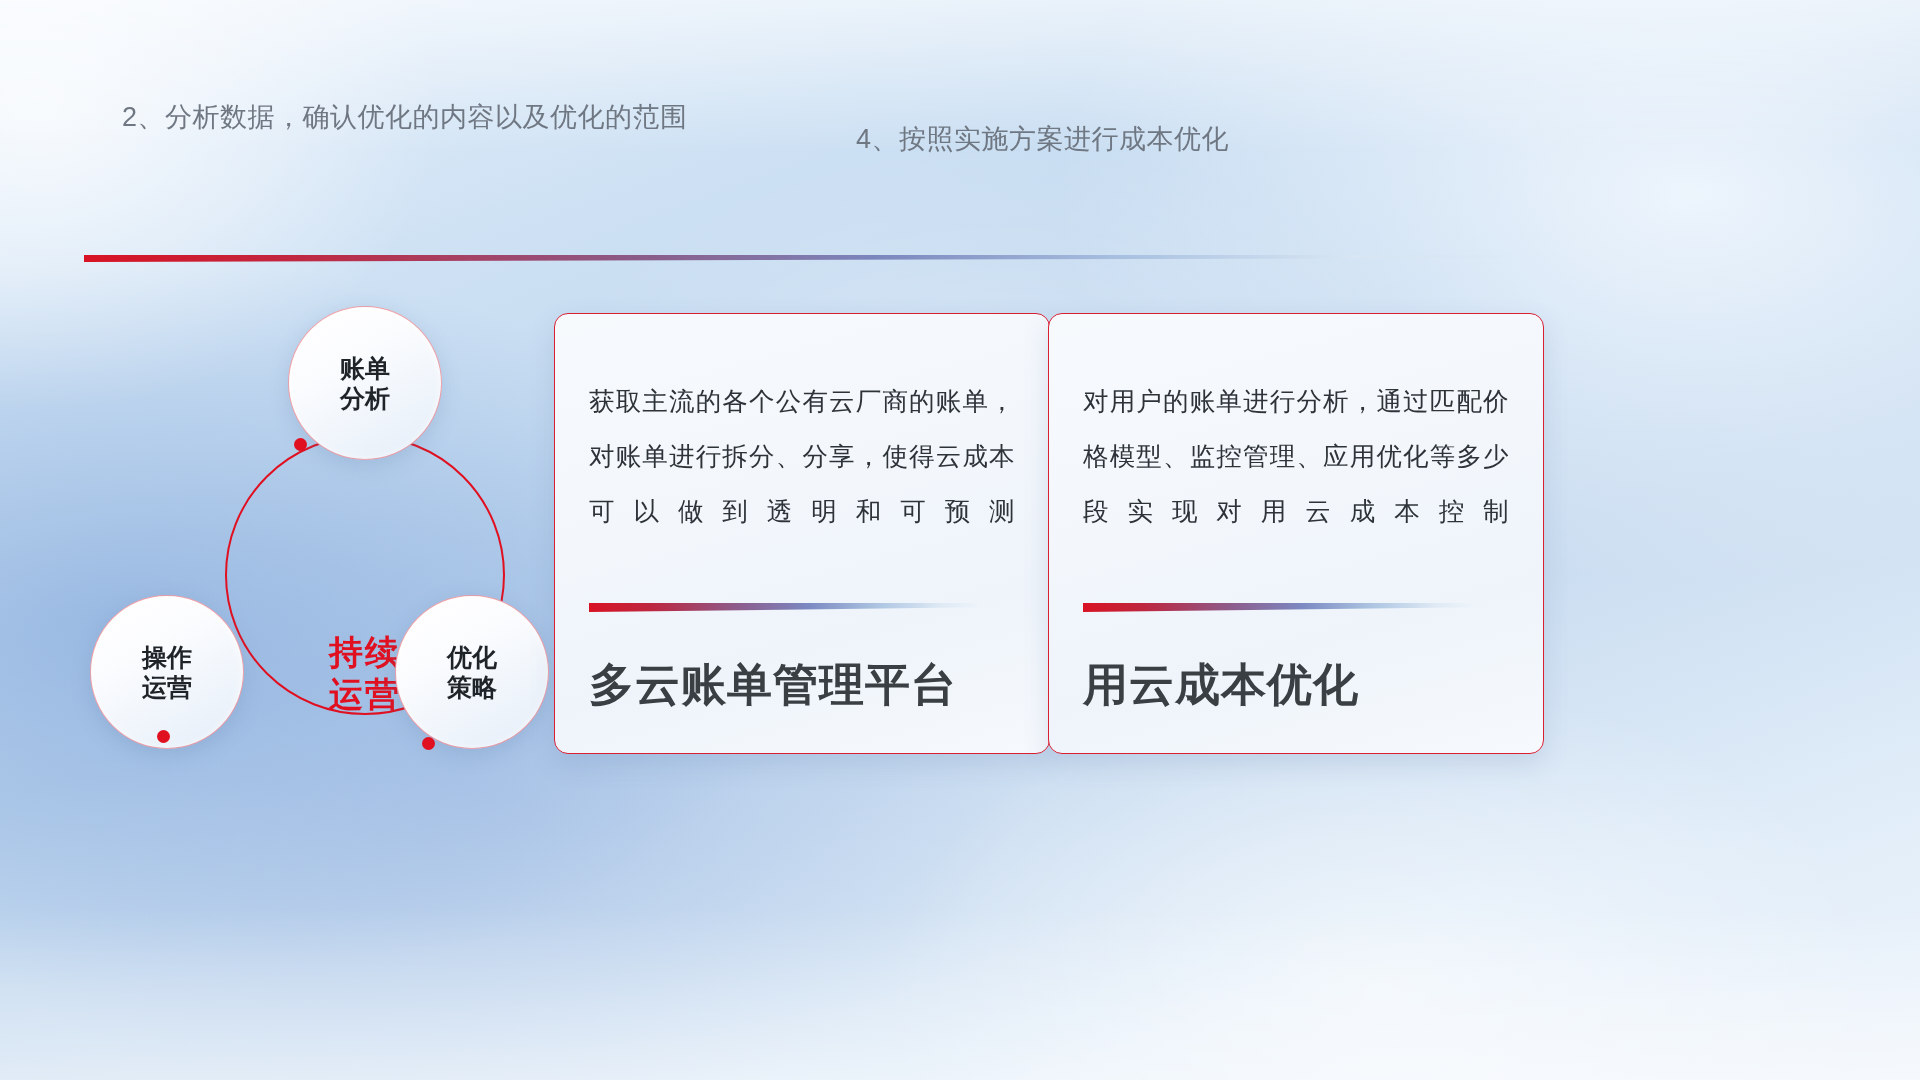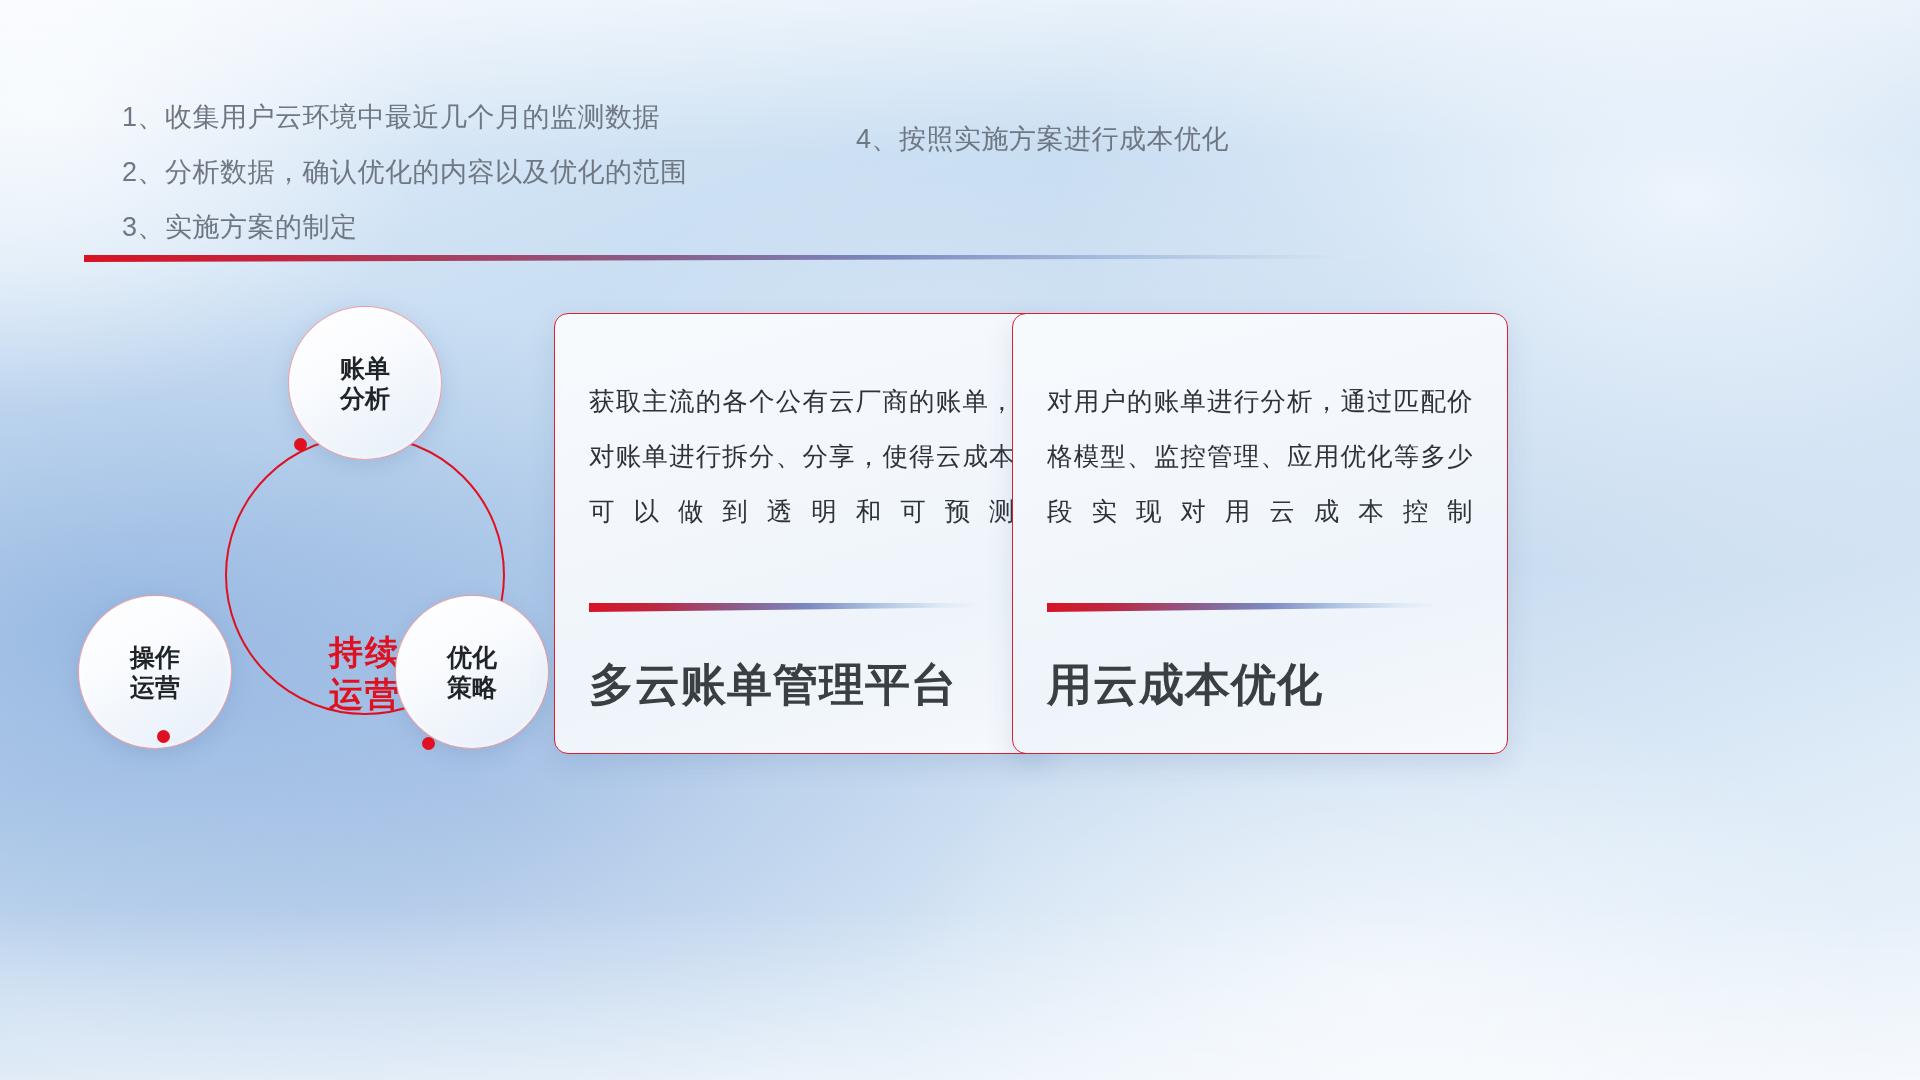--- a/index.html
+++ b/index.html
@@ -42,21 +42,21 @@
   }
   .bubble{
     position:absolute;border-radius:50%;
     background:linear-gradient(150deg,#ffffff 0%,#fbfcfe 35%,#eef4fb 72%,#e4edf8 100%);
     border:1.2px solid rgba(224,16,32,.38);
     box-shadow:0 6px 20px rgba(90,125,170,.22), inset 0 2px 8px rgba(255,255,255,.9);
     display:flex;flex-direction:column;align-items:center;justify-content:center;
     color:#1f2429;font-weight:bold;font-size:25px;line-height:1.22;text-align:center;
   }
   #bubbleTop{left:228px;top:16px;width:152px;height:152px;}
-  #bubbleLeft{left:18px;top:305px;width:152px;height:152px;}
+  #bubbleLeft{left:30px;top:305px;width:152px;height:152px;}
   #bubbleRight{left:335px;top:305px;width:152px;height:152px;}
   .centerLabel{
     position:absolute;left:165px;top:145px;width:280px;height:280px;
     display:flex;flex-direction:column;align-items:center;justify-content:flex-end;
     color:#e01020;font-weight:bold;font-size:34px;line-height:1.24;text-align:center;
     letter-spacing:2px;
   }
   .dot{position:absolute;width:13px;height:13px;border-radius:50%;background:#e01020;}
   #dotTop{left:234px;top:148px;}
   #dotLeft{left:97px;top:440px;}
@@ -64,21 +64,21 @@
 
   
   .card{
     position:absolute;top:313px;width:496px;height:441px;border-radius:14px;
     background:linear-gradient(165deg,#f7fafd 0%,#f3f7fc 40%,#eef4fa 70%,#f6f9fd 100%);
     border:1.6px solid #d92033;box-sizing:border-box;
     box-shadow:0 10px 26px rgba(80,115,160,.16);
     padding:0 34px;display:flex;flex-direction:column;
   }
   #cardLeft{left:554px;}
-  #cardRight{left:1012px;}
+  #cardRight{left:1048px;}
   .cardBody{
     margin-top:60px;color:#2d3338;font-size:25.5px;line-height:2.15;
     letter-spacing:.4px;text-align:justify;text-align-last:justify;
   }
   .cardRule{
     margin-top:auto;width:392px;height:9px;
     background:linear-gradient(to right,#d81324 0%,#bd2740 16%,#8c5c8c 38%,#7b89c2 56%,#aec6e2 74%,#dfeaf5 90%,rgba(235,243,250,0) 100%);
     clip-path:polygon(0 0,100% 0,100% 48%,0 100%);
   }
   .cardTitle{
@@ -95,23 +95,21 @@
   <div class="bgLayer b3"></div>
   <div class="bgLayer b4"></div>
   <div class="bgLayer b5"></div>
   <div class="bgLayer b6"></div>
   <div class="bgLayer b7"></div>
   <div class="bgLayer b8"></div>
   <div class="bgLayer b9"></div>
 </div>
 
 <div class="bullets" id="bulletsLeft">
-  <div class="ln">1、收集用户云环境中最近几个月的监测数据</div>
   <div class="ln">2、分析数据，确认优化的内容以及优化的范围</div>
-  <div class="ln">3、实施方案的制定</div>
 </div>
 
 <div class="bullets" id="bulletsRight">
   <div class="ln">4、按照实施方案进行成本优化</div>
 </div>
 
 <div id="divider"></div>
 
 <div id="diagram">
   <div class="ringBig"></div>

